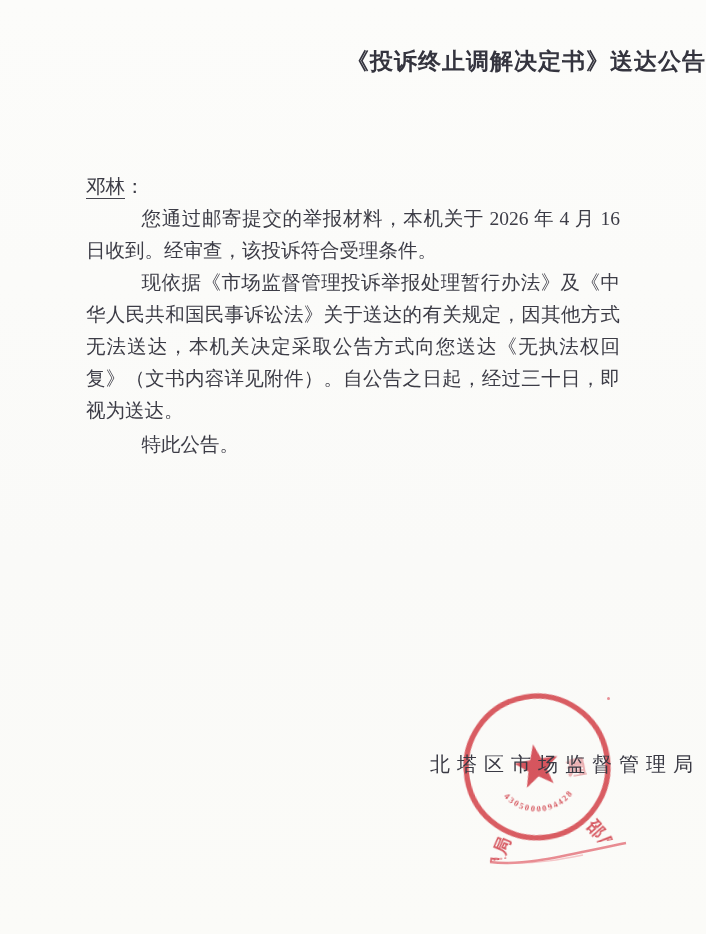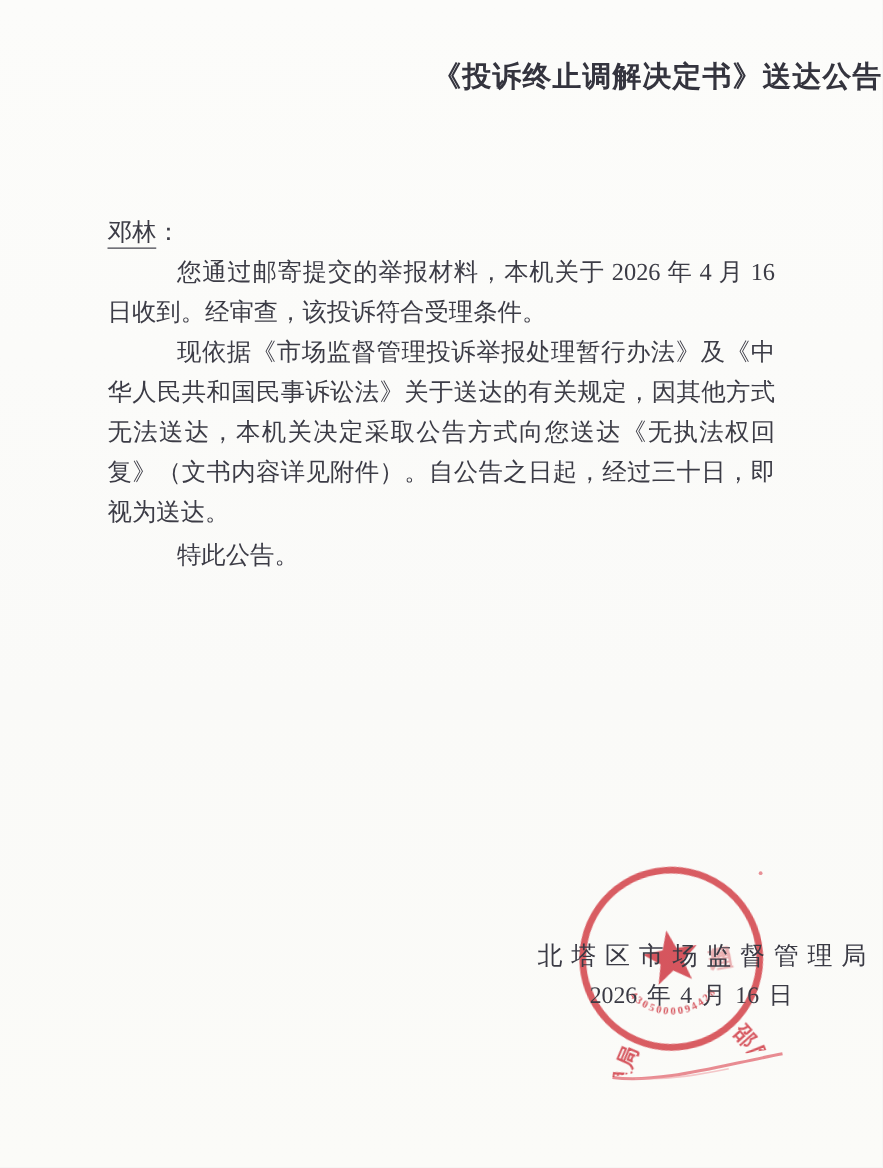--- a/index.html
+++ b/index.html
@@ -72,21 +72,20 @@
   <h1 class="title">《投诉终止调解决定书》送达公告</h1>
 
   <div class="body">
     <p class="salutation"><span class="recipient">邓林</span><span>：</span></p>
     <p class="para">您通过邮寄提交的举报材料，本机关于 2026 年 4 月 16 日收到。经审查，该投诉符合受理条件。</p>
     <p class="para">现依据《市场监督管理投诉举报处理暂行办法》及《中华人民共和国民事诉讼法》关于送达的有关规定，因其他方式无法送达，本机关决定采取公告方式向您送达《无执法权回复》（文书内容详见附件）。自公告之日起，经过三十日，即视为送达。</p>
     <p class="para closing">特此公告。</p>
   </div>
 
   <div class="sig">北塔区市场监督管理局</div>
-  <div class="date">2026 年 4 月 16 日</div>
 
   <svg class="seal" viewBox="0 0 200 200">
     <defs>
       <path id="ringPath" d="M100,166 A66,66 0 1,1 99.9,166"></path>
       <path id="codePath" d="M49.8,129 A58,58 0 0,0 150.2,129"></path>
       <filter id="sealBlur" x="-10%" y="-10%" width="120%" height="120%">
         <feGaussianBlur stdDeviation="0.7"></feGaussianBlur>
       </filter>
     </defs>
     <g filter="url(#sealBlur)">

